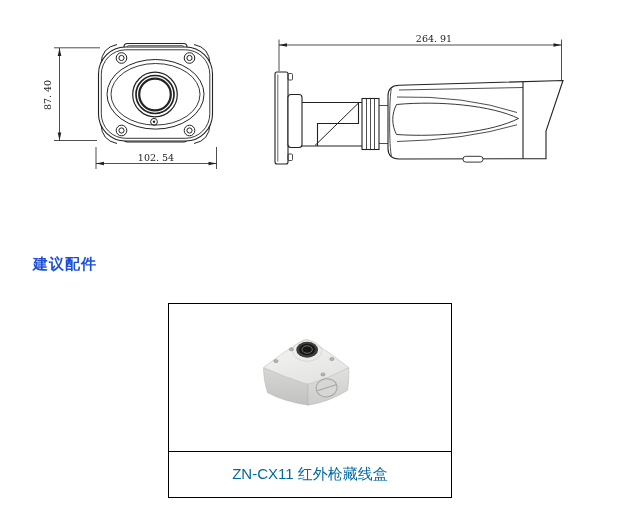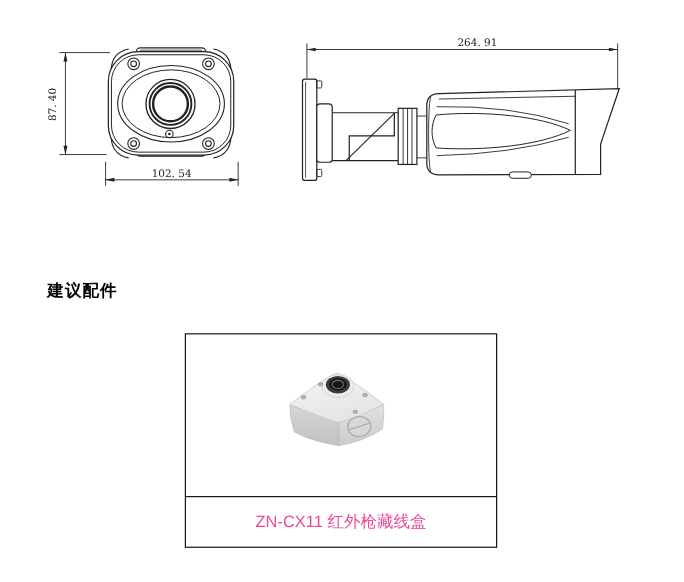--- a/index.html
+++ b/index.html
@@ -5,34 +5,34 @@
   html,body{margin:0;padding:0;}
   body{
     width:622px;height:529px;position:relative;overflow:hidden;
     background:#ffffff;
     font-family:"Liberation Sans","DejaVu Sans",sans-serif;
     color:#1a1a1a;
   }
   .drawings{position:absolute;left:0;top:0;width:622px;height:230px;}
   .dim-text{font-family:"DejaVu Serif","Liberation Serif",serif;font-size:9.5px;fill:#222;}
   .section-heading{
-    position:absolute;left:43px;top:255px;
-    font-size:15px;font-weight:bold;color:#000000;letter-spacing:1px;
+    position:absolute;left:33px;top:255px;
+    font-size:15px;font-weight:bold;color:#1d4ed8;letter-spacing:1px;
   }
   .acc-box{
     position:absolute;left:168px;top:303px;width:284px;height:195px;
     border:1.5px solid #000;box-sizing:border-box;
     display:flex;flex-direction:column;background:#fff;
   }
   .acc-img{flex:1;display:flex;align-items:center;justify-content:center;overflow:hidden;}
   .acc-img svg{width:100%;height:100%;}
   .acc-caption{
     height:46px;border-top:1.5px solid #000;box-sizing:border-box;
     display:flex;align-items:center;justify-content:center;
-    font-size:15px;color:#ec4899;margin-top:28px;
+    font-size:15px;color:#0369a1;margin-top:28px;
   }
 </style>
 </head>
 <body>
 
 <svg class="drawings" viewBox="0 0 622 230" xmlns="http://www.w3.org/2000/svg">
 
   <g fill="none" stroke="#222" stroke-width="1.1">
 
     <path d="M 101,64 Q 101.5,47.5 117,44.5" stroke-width="1"></path>

